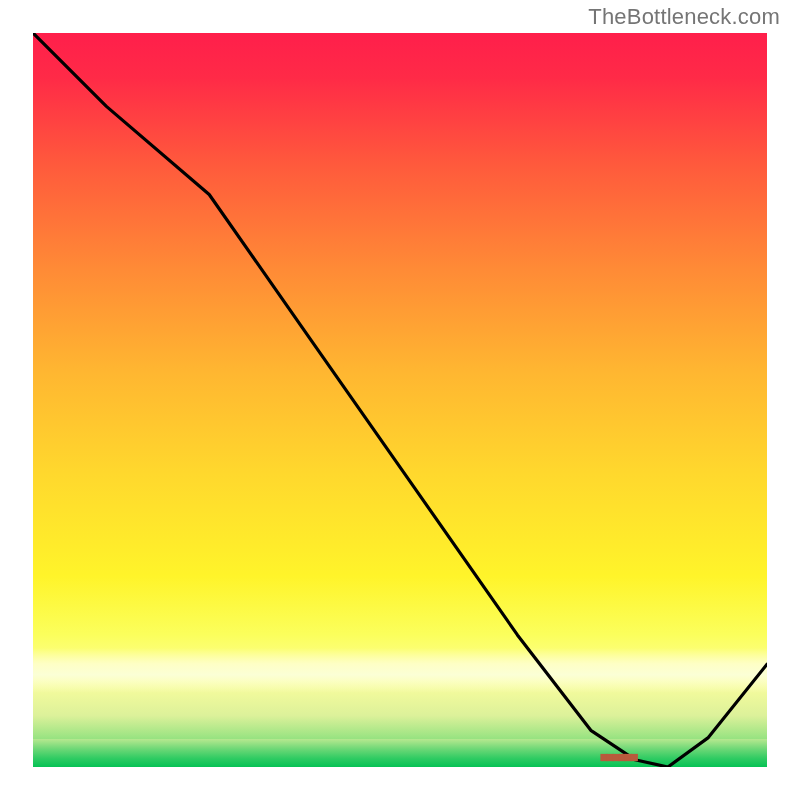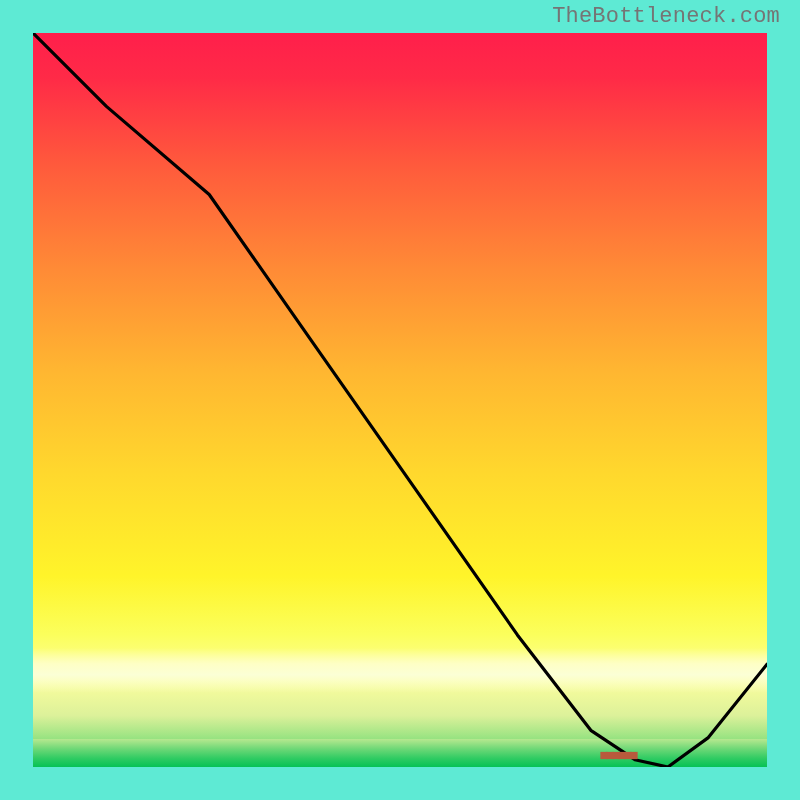--- a/index.html
+++ b/index.html
@@ -8,22 +8,21 @@
     width: 800px;
     height: 800px;
     background: #000;
     overflow: hidden;
     font-family: Arial, Helvetica, sans-serif;
   }
   .stage {
     position: relative;
     width: 800px;
     height: 800px;
-    background: #5eead4;
-    font-family: Liberation Mono, monospace;
+    background: #ffffff;
   }
   .watermark {
     position: absolute;
     top: 4px;
     right: 20px;
     color: #757575;
     font-size: 22px;
     font-weight: 500;
     letter-spacing: 0.2px;
   }

